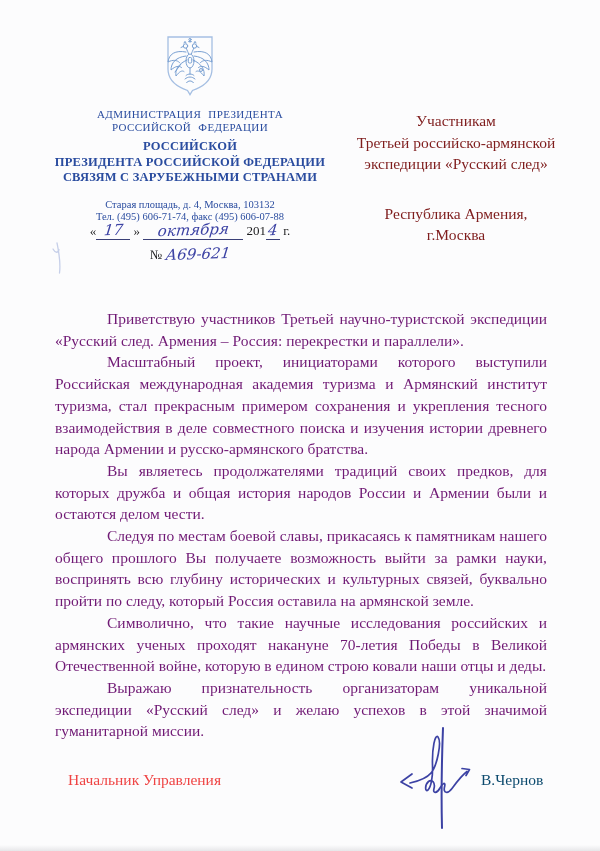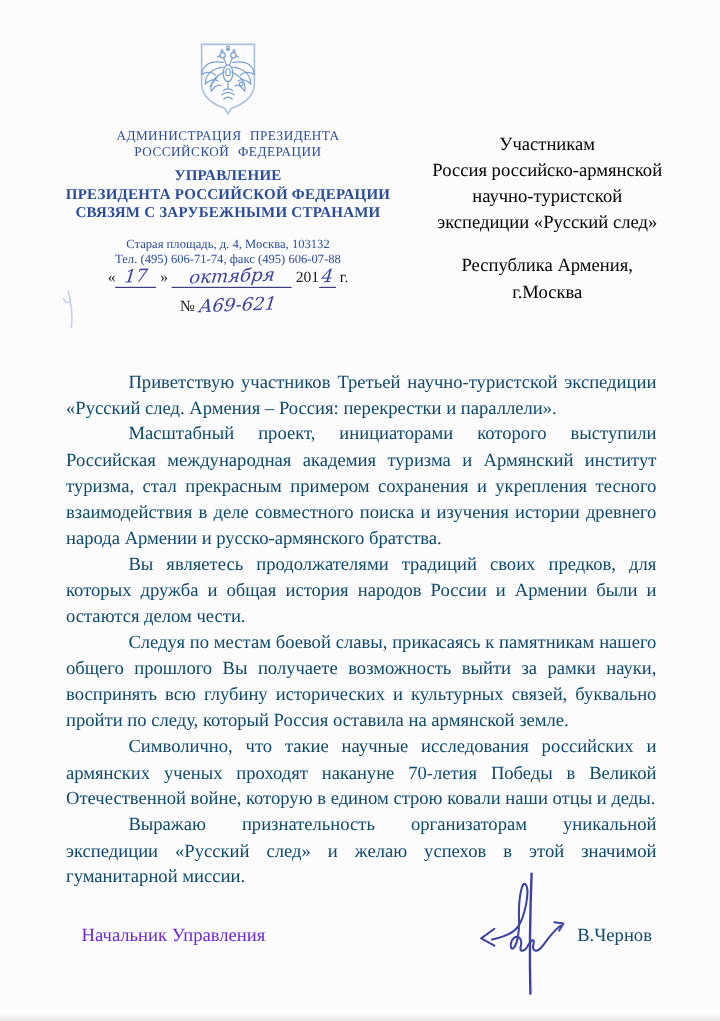--- a/index.html
+++ b/index.html
@@ -29,32 +29,32 @@
   .blank-year { min-width:14px; }
   .hw {
     font-family:"DejaVu Serif",serif; font-style:italic;
     color:#3c42a4; font-size:15px; display:inline-block;
     transform:skewX(-8deg) rotate(-2deg); line-height:14px;
   }
   .pencil-mark { position:absolute; left:50px; top:240px; }
   
   .addressee {
     position:absolute; left:334px; top:110px; width:244px;
-    text-align:center; color:#000000; font-size:15.5px; line-height:21.5px;
+    text-align:center; color:#7f1d1d; font-size:15.5px; line-height:21.5px;
   }
-  .addressee .location { margin-top:15px; }
+  .addressee .location { margin-top:28px; }
   
   .body-text {
     position:absolute; left:55px; top:308px; width:492px;
-    font-size:15.5px; line-height:21.7px; color:#0c4a6e;
+    font-size:15.5px; line-height:21.7px; color:#701a75;
     text-align:justify;
   }
   .body-text p { margin:0; text-indent:52px; }
   
-  .signoff-title { position:absolute; left:68px; top:771px; font-size:15.5px; color:#6d28d9; }
+  .signoff-title { position:absolute; left:68px; top:771px; font-size:15.5px; color:#ef4444; }
   .signature-svg { position:absolute; left:397px; top:724px; }
   .signoff-name { position:absolute; left:481px; top:771px; font-size:15.5px; color:#0c4a6e; }
   .bottom-edge {
     position:absolute; left:0; bottom:0; width:100%; height:6px;
     background:linear-gradient(to bottom, rgba(0,0,0,0), rgba(40,40,55,.10));
   }
 </style>
 </head>
 <body>
 
@@ -82,21 +82,21 @@
           <path d="M28,26 C37,30 40,36 39,42 C35.5,37.5 33,36 31,37.5"></path>
           <path d="M25,34 v6 M21,41.5 C23,39.5 27,39.5 29,41.5 M20,45 C23,42.3 27,42.3 30,45 M21.5,48.7 C23.5,46.3 26.5,46.3 28.5,48.7"></path>
           <path d="M16,30 l-6,8"></path>
           <circle cx="36" cy="36" r="1.5"></circle>
         </g>
       </svg>
     </div>
     <div class="org-line">АДМИНИСТРАЦИЯ ПРЕЗИДЕНТА</div>
     <div class="org-line">РОССИЙСКОЙ ФЕДЕРАЦИИ</div>
     <div class="dept-block">
-      <div class="dept-line">УПРАВЛЕНИЕ</div>
+      <div class="dept-line">РОССИЙСКОЙ</div>
       <div class="dept-line">ПРЕЗИДЕНТА РОССИЙСКОЙ ФЕДЕРАЦИИ</div>
       <div class="dept-line">СВЯЗЯМ С ЗАРУБЕЖНЫМИ СТРАНАМИ</div>
     </div>
     <div class="addr-block">
       <div class="addr-line">Старая площадь, д. 4, Москва, 103132</div>
       <div class="addr-line">Тел. (495) 606-71-74, факс (495) 606-07-88</div>
     </div>
   </div>
 
   <div class="ref">
@@ -117,22 +117,21 @@
     <svg width="22" height="36" viewBox="0 0 22 36">
       <g fill="none" stroke="#c6cfe9" stroke-width="1.3" stroke-linecap="round">
         <path d="M7,3 C9,13 11,22 9.5,33"></path>
         <path d="M3,9 C5.5,13.5 8,13 9,9.5"></path>
       </g>
     </svg>
   </div>
 
   <div class="addressee">
     <div>Участникам</div>
-    <div>Россия российско-армянской</div>
-    <div>научно-туристской</div>
+    <div>Третьей российско-армянской</div>
     <div>экспедиции «Русский след»</div>
     <div class="location">
       <div>Республика Армения,</div>
       <div>г.Москва</div>
     </div>
   </div>
 
   <div class="body-text">
     <p>Приветствую участников Третьей научно-туристской экспедиции «Русский след. Армения – Россия: перекрестки и параллели».</p>
     <p>Масштабный проект, инициаторами которого выступили Российская международная академия туризма и Армянский институт туризма, стал прекрасным примером сохранения и укрепления тесного взаимодействия в деле совместного поиска и изучения истории древнего народа Армении и русско-армянского братства.</p>

